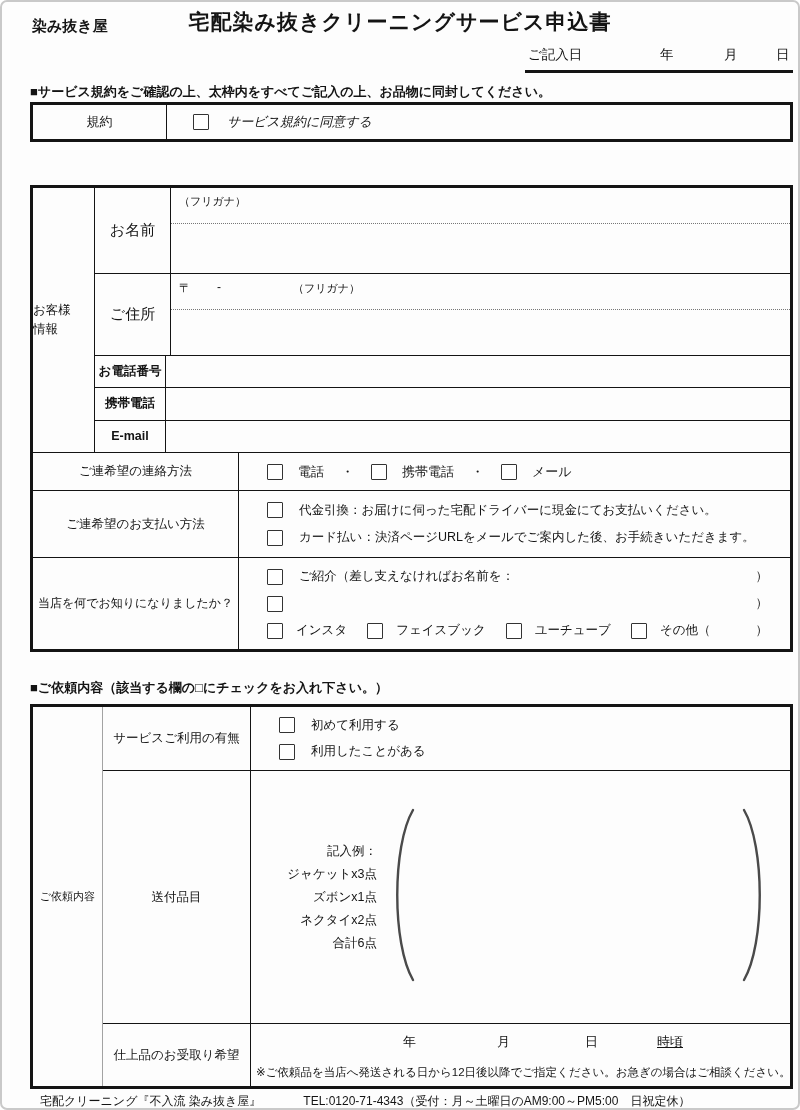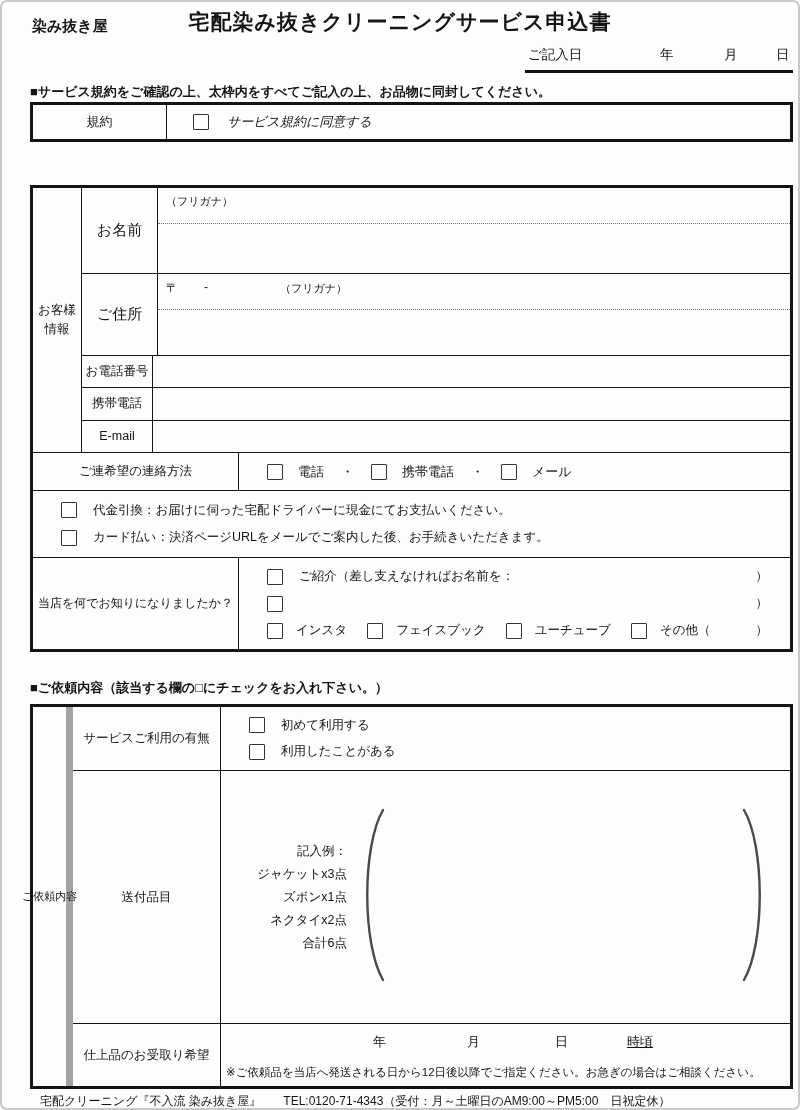--- a/index.html
+++ b/index.html
@@ -39,32 +39,32 @@
   .spacer { flex: 1; }
   
   .kiyaku-table { position: absolute; left: 28px; top: 100px; width: 763px; height: 40px; border: 3px solid #141414; display: flex; }
   .kt-label { width: 134px; border-right: 1px solid #141414; font-size: 13px; }
   .kt-content { flex: 1; display: flex; align-items: center; font-size: 13px; }
   .kt-content .cb { margin-left: 26px; }
   .kt-text { margin-left: 18px; font-style: italic; }
   
   .customer-table { position: absolute; left: 28px; top: 183px; width: 763px; height: 467px; border: 3px solid #141414; display: flex; flex-direction: column; }
   .rowgroup { height: 265px; border-bottom: 1px solid #141414; display: flex; }
-  .c1 { width: 49px; border-right: 1px solid #141414; display: flex; flex-direction: column; align-items: center; justify-content: center; font-size: 12.5px; line-height: 1.5; }
+  .c1 { width: 62px; border-right: 1px solid #141414; display: flex; flex-direction: column; align-items: flex-start; justify-content: center; font-size: 12.5px; line-height: 1.5; }
   .row-name { height: 86px; border-bottom: 1px solid #141414; display: flex; }
   .row-addr { height: 82px; border-bottom: 1px solid #141414; display: flex; }
   .row-contact { flex: 1; display: flex; }
   .c2 { width: 76px; border-right: 1px solid #141414; font-size: 15px; }
   .furi-area { height: 36px; border-bottom: 1.5px dotted #777; padding: 6px 0 0 8px; font-size: 11px; }
   .addr-top { height: 36px; border-bottom: 1.5px dotted #777; padding: 6px 0 0 8px; font-size: 12px; display: flex; }
   .addr-hyphen { margin-left: 26px; }
   .addr-furi { margin-left: 72px; font-size: 11px; padding-top: 1px; }
   .subrow { flex: 1; display: flex; border-bottom: 1px solid #141414; }
   .subrow:last-child { border-bottom: none; }
-  .c3 { width: 71px; border-right: 1px solid #141414; font-size: 12.5px; }
+  .c3 { width: 71px; border-right: 1px solid #141414; font-size: 12.5px; font-weight: bold; }
   .mrow { display: flex; border-bottom: 1px solid #141414; }
   .method-row { height: 38px; }
   .pay-row { height: 67px; }
   .ref-row { flex: 1; border-bottom: none; }
   .mlabel { width: 206px; border-right: 1px solid #141414; font-size: 12.5px; white-space: nowrap; }
   .ref-row .mlabel { font-size: 12px; }
   .mcontent { flex: 1; display: flex; align-items: center; font-size: 13px; }
   .mcontent .cb { margin-left: 28px; }
   .opt { margin-left: 15px; }
   .sep { margin-left: 17px; }
@@ -74,40 +74,40 @@
   .cline .cb { margin-left: 28px; }
   .cline .txt { margin-left: 16px; white-space: nowrap; }
   .cline .close { margin-right: 22px; }
   .sns-line .txt { margin-left: 13px; }
   .sns-line .cb + .txt { margin-left: 13px; }
   .sns-line .cb { margin-left: 20px; }
   .sns-line .cb:first-child { margin-left: 28px; }
   .sns-line .other { margin-left: 8px; }
   
   .request-table { position: absolute; left: 28px; top: 702px; width: 763px; height: 385px; border: 3px solid #141414; display: flex; }
-  .c1r { width: 40px; border-right: 7px solid #a3a3a3; font-size: 11px; white-space: nowrap; }
+  .c1r { width: 70px; border-right: 1px solid #a3a3a3; font-size: 11px; white-space: nowrap; }
   .urow { height: 64px; border-bottom: 1px solid #141414; display: flex; }
   .c2r { width: 148px; border-right: 1px solid #141414; font-size: 12.5px; white-space: nowrap; }
   .irow { flex: 1; border-bottom: 1px solid #141414; display: flex; }
   .icontent { flex: 1; display: flex; align-items: center; }
   .example { width: 118px; margin-left: 8px; text-align: right; font-size: 12.5px; line-height: 23px; }
   .paren { flex: 0 0 auto; }
   .paren-l { margin-left: 6px; }
   .paren-r { margin-right: 16px; }
   .rrow { height: 62px; display: flex; }
   .rcontent { flex: 1; position: relative; }
   .rcontent .dt { position: absolute; top: 9px; font-size: 13px; }
   .dt-year { left: 152px; }
   .dt-month { left: 246px; }
   .dt-day { left: 334px; }
   .dt-time { left: 406px; text-decoration: underline; }
   .receive-note { position: absolute; left: 5px; bottom: 6px; font-size: 11.5px; white-space: nowrap; }
   
   .footer { position: absolute; left: 38px; top: 1091px; font-size: 12px; display: flex; white-space: nowrap; }
-  .ftel { margin-left: 22px; }
+  .ftel { margin-left: 42px; }
 </style>
 </head>
 <body>
 
 <div class="page">
 
   <div class="logo">染み抜き屋</div>
   <div class="title">宅配染み抜きクリーニングサービス申込書</div>
 
   <div class="date-line">
@@ -182,20 +182,21 @@
         <span class="sep">・</span>
         <span class="cb"></span>
         <span class="opt">携帯電話</span>
         <span class="sep">・</span>
         <span class="cb"></span>
         <span class="opt">メール</span>
       </div>
     </div>
 
     <div class="mrow pay-row">
+      <div class="mlabel cell-center">ご連希望のお支払い方法</div>
       <div class="lines-content">
         <div class="cline">
           <span class="cb"></span>
           <span class="txt">代金引換：お届けに伺った宅配ドライバーに現金にてお支払いください。</span>
         </div>
         <div class="cline">
           <span class="cb"></span>
           <span class="txt">カード払い：決済ページURLをメールでご案内した後、お手続きいただきます。</span>
         </div>
       </div>

